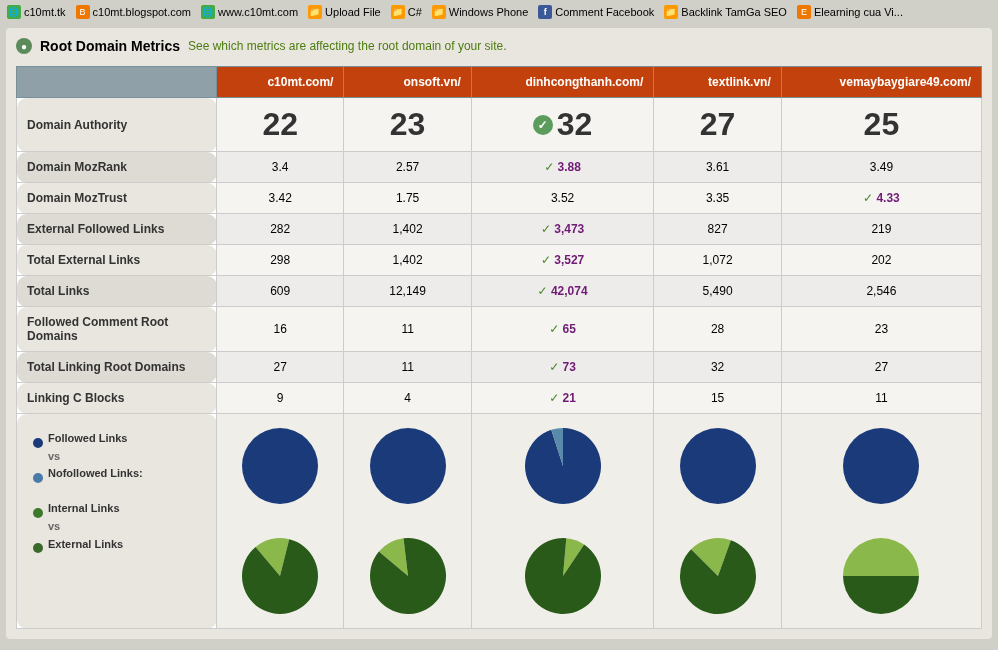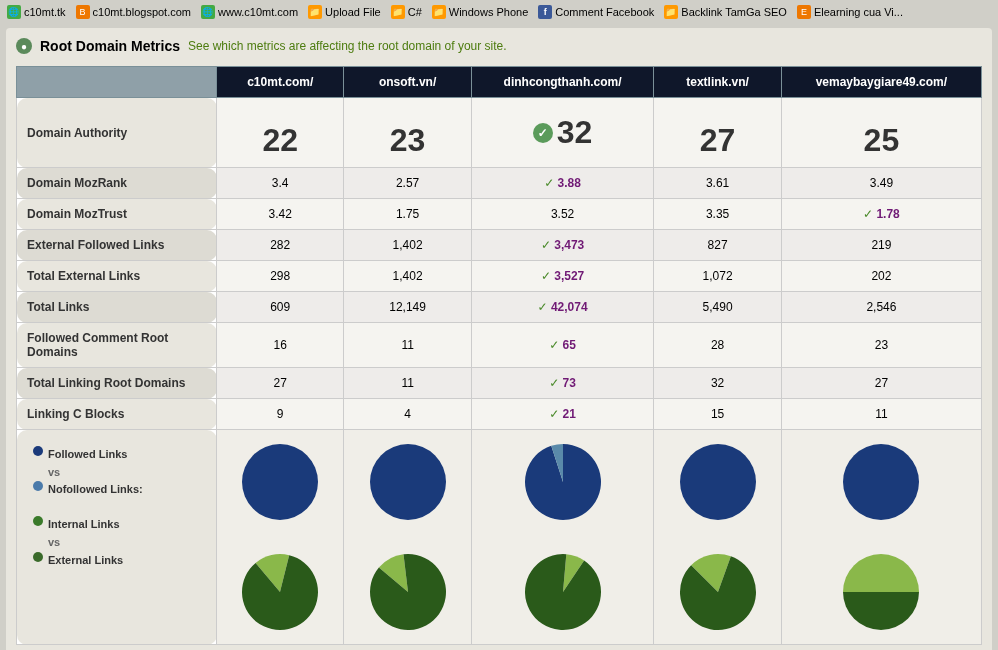--- a/index.html
+++ b/index.html
@@ -74,24 +74,24 @@
       font-size: 12px;
     }
 
     
     .metrics-table {
       width: 100%;
       border-collapse: collapse;
       background: white;
     }
     .metrics-table th {
-      background: #0f172a;
+      background: #c2410c;
       color: white;
       padding: 8px 10px;
-      text-align: center;
+      text-align: right;
       font-size: 12px;
       border: 1px solid #7a9098;
     }
     .metrics-table th.label-col {
       background: #8fa0a8;
       text-align: left;
       width: 200px;
     }
     .metrics-table td {
       padding: 8px 10px;
@@ -113,21 +113,20 @@
       background: #dddbd3;
     }
     .metrics-table tr:nth-child(even) td {
       background: #eeecea;
     }
 
     .da-value {
       font-size: 32px;
       font-weight: bold;
       color: #333;
-      margin-top: 16px;
     }
     .da-winner {
       font-size: 32px;
       font-weight: bold;
       color: #333;
       display: flex;
       align-items: center;
       justify-content: center;
       gap: 4px;
     }
@@ -159,21 +158,21 @@
     .chart-row td.label-cell {
       background: #e8e6de !important;
     }
     .chart-legend {
       padding: 6px;
       font-size: 11px;
       line-height: 1.6;
     }
     .legend-item {
       display: flex;
-      align-items: flex-start;
+      align-items: flex-end;
       gap: 5px;
     }
     .legend-dot {
       width: 10px;
       height: 10px;
       border-radius: 50%;
     }
     .dot-blue-dark { background: #1a3a7a; }
     .dot-blue-light { background: #4a7aaa; }
     .dot-green-dark { background: #3a7a2a; }
@@ -275,21 +274,21 @@
           <td><span class="green-check">✓ </span><span class="green-value">3.88</span></td>
           <td>3.61</td>
           <td>3.49</td>
         </tr>
         <tr>
           <td class="label-cell">Domain MozTrust</td>
           <td>3.42</td>
           <td>1.75</td>
           <td>3.52</td>
           <td>3.35</td>
-          <td><span class="green-check">✓ </span><span class="green-value">1.78</span></td>
+          <td><span class="green-check">✓ </span><span class="green-value">4.33</span></td>
         </tr>
         <tr>
           <td class="label-cell">External Followed Links</td>
           <td>282</td>
           <td>1,402</td>
           <td><span class="green-check">✓ </span><span class="green-value">3,473</span></td>
           <td>827</td>
           <td>219</td>
         </tr>
         <tr>

